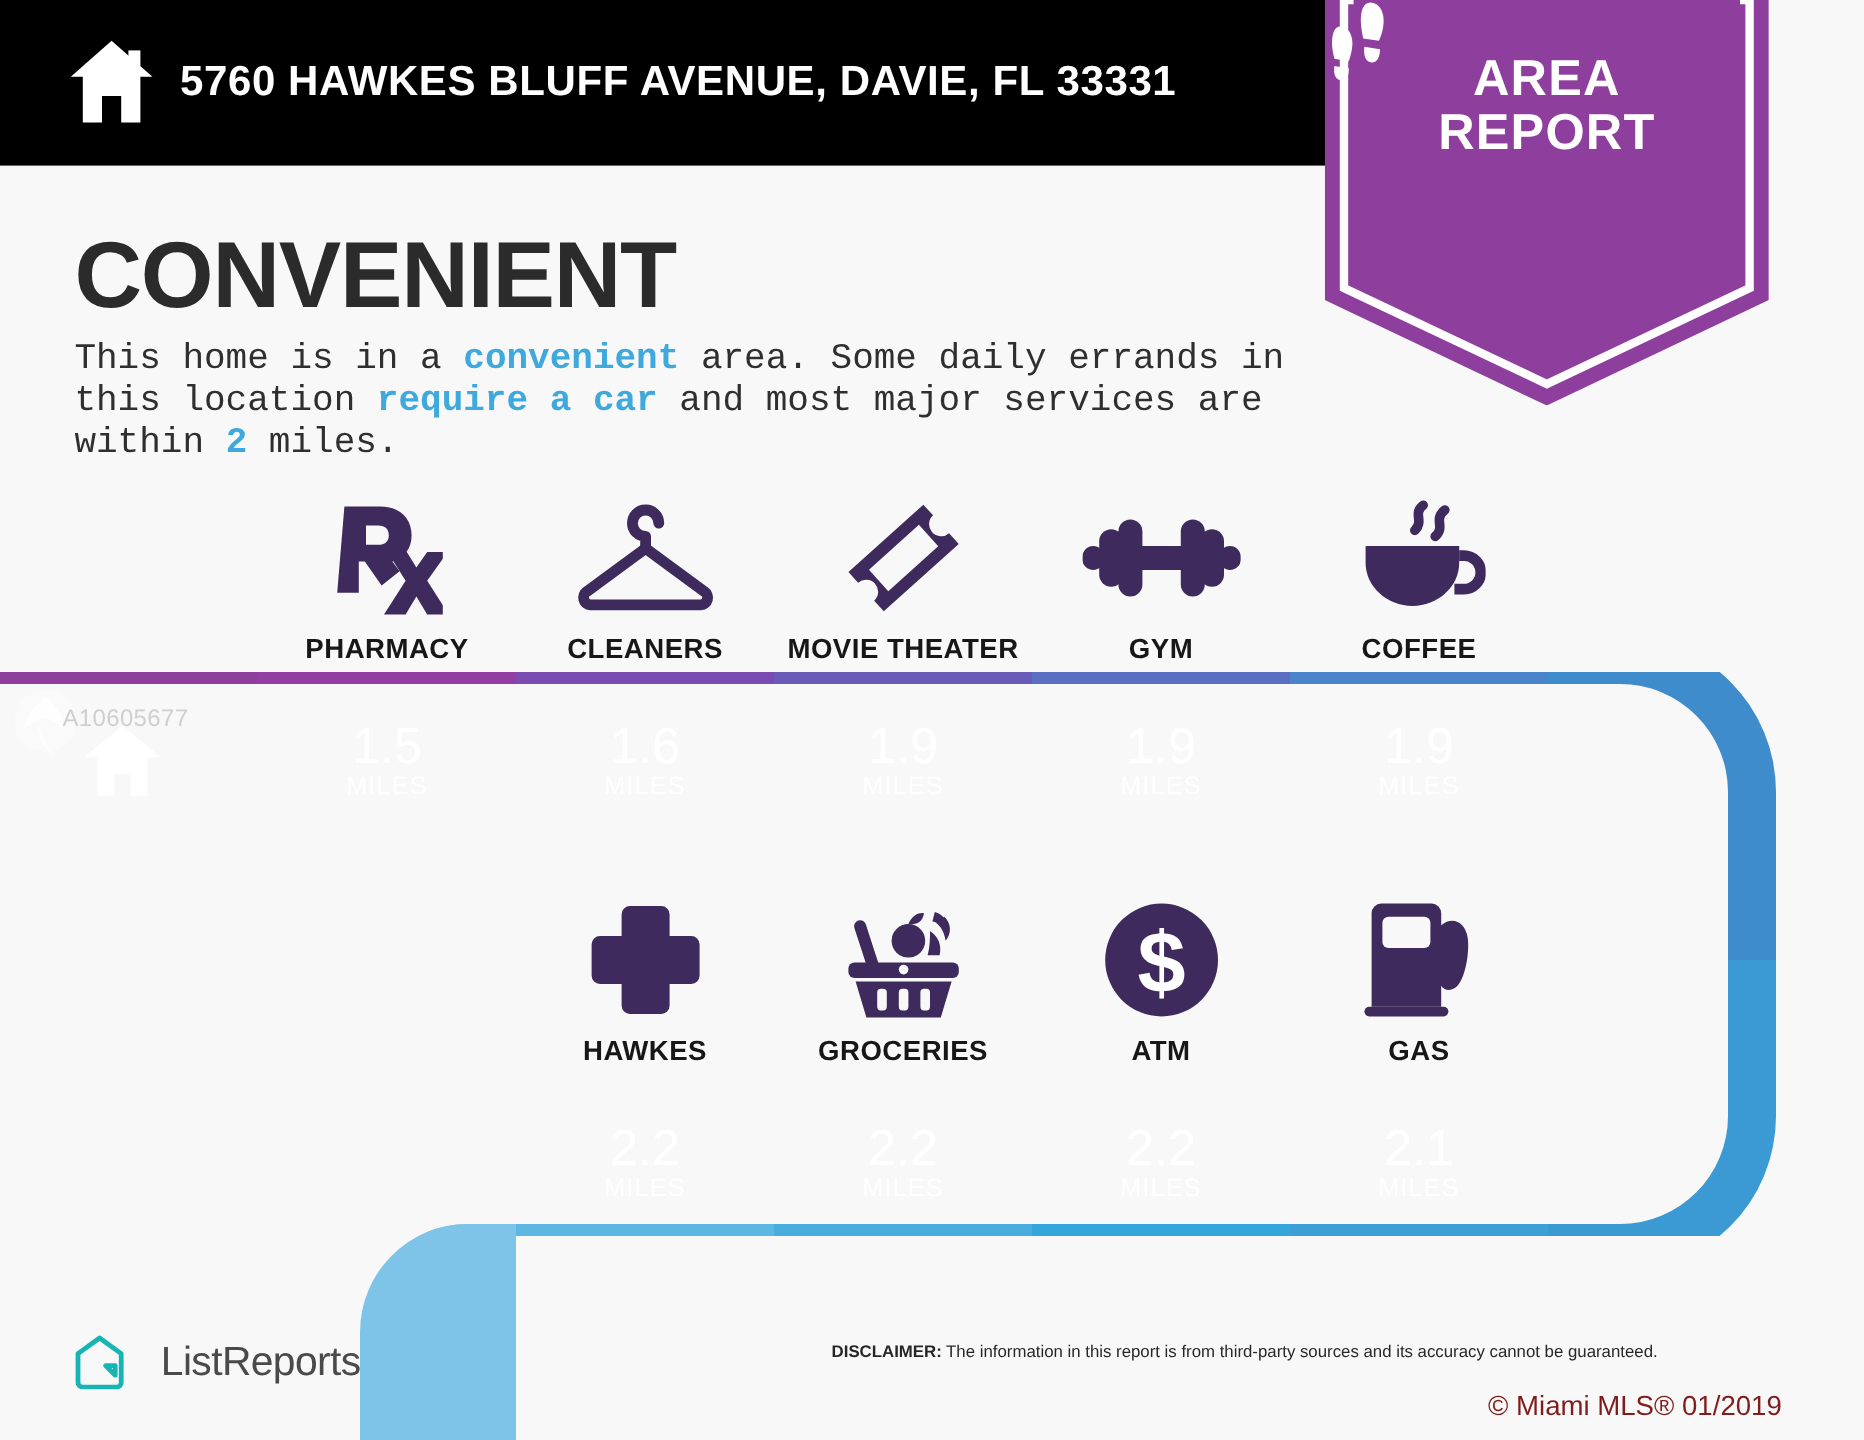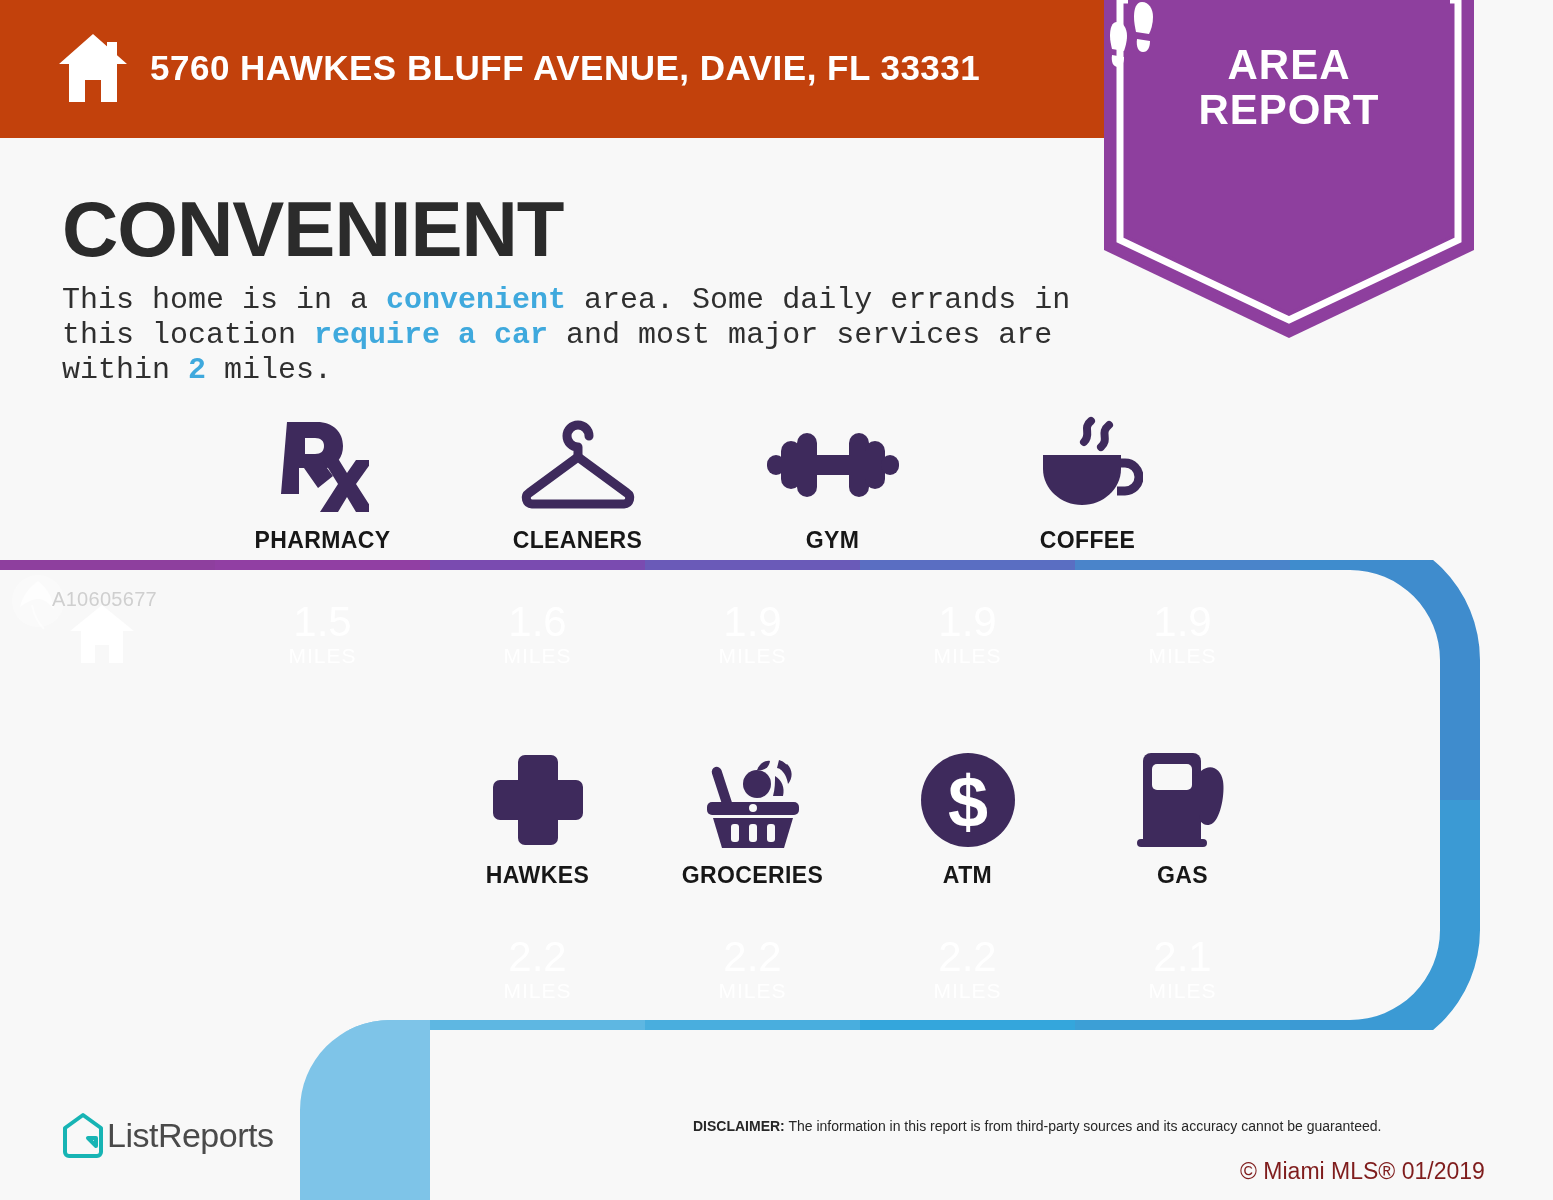--- a/index.html
+++ b/index.html
@@ -7,21 +7,21 @@
     width:1553px;height:1200px;
     background:#f8f8f8;
     font-family:"Liberation Sans", sans-serif;
     overflow:hidden;position:relative;
   }
   #stage{position:absolute;inset:0;width:1553px;height:1200px;}
 
   
   .header{
     position:absolute;left:0;top:0;width:1278px;height:138px;
-    background:#c2410c;
+    background:#000000;
   }
   .header-home{position:absolute;left:55px;top:32px;width:76px;height:72px;}
   .header-addr{
     position:absolute;left:150px;top:48px;
     color:#ffffff;font-size:35px;font-weight:bold;letter-spacing:.5px;
     white-space:nowrap;
   }
 
   
   .ribbon{position:absolute;left:1104px;top:0px;width:370px;height:338px;}
@@ -53,21 +53,21 @@
   .iconcell{
     display:flex;flex-direction:column;align-items:center;justify-content:flex-end;
   }
   .iconglyph{height:100px;display:flex;align-items:center;justify-content:center;}
   .iconlabel{
     margin-top:12px;font-size:23px;font-weight:bold;color:#171717;
     letter-spacing:.4px;white-space:nowrap;
   }
 
   
-  #iconrow1{left:215px;top:415px;gap:40px;}
+  #iconrow1{left:215px;top:415px;}
   
   #iconrow2{left:430px;top:750px;}
 
   
   .distrow{position:absolute;display:flex;}
   .distcell{
     display:flex;flex-direction:column;align-items:center;justify-content:center;
     color:#ffffff;
   }
   .distnum{font-size:42px;line-height:44px;font-weight:400;}
@@ -80,21 +80,21 @@
 
   
   .wm{position:absolute;left:8px;top:575px;width:180px;height:60px;}
   .wm-id{
     position:absolute;left:52px;top:588px;font-size:20px;
     color:#cfcfcf;letter-spacing:.3px;
   }
 
   
   .lr-logo{position:absolute;left:62px;top:1112px;display:flex;align-items:center;}
-  .lr-word{margin-left:3px;font-size:34px;color:#4a4a4a;letter-spacing:-.5px;}
+  .lr-word{margin-left:30px;font-size:34px;color:#4a4a4a;letter-spacing:-.5px;}
   .disclaimer{
     position:absolute;left:693px;top:1113px;width:800px;
     font-size:14px;line-height:27px;color:#272727;
   }
   .disclaimer b{font-weight:bold;}
   .mlscopy{
     position:absolute;left:1240px;top:1158px;
     font-size:23px;color:#7f1d1d;white-space:nowrap;
   }
 </style>
@@ -226,20 +226,31 @@
         <svg width="118" height="96" viewBox="0 0 118 96">
           <g fill="none" stroke="#3e2a5c" stroke-width="9" stroke-linecap="round" stroke-linejoin="round">
             <path d="M59 40 v-10 a11 11 0 1 1 11 -11"></path>
             <path d="M59 40 L10 76 a6 6 0 0 0 3 11 h92 a6 6 0 0 0 3 -11 Z"></path>
           </g>
         </svg>
       </div>
       <div class="iconlabel">CLEANERS</div>
     </div>
 
+    <div class="iconcell" style="width:215px">
+      <div class="iconglyph">
+        <svg width="100" height="96" viewBox="0 0 100 96">
+          <g transform="rotate(-42 50 48)">
+            <path d="M8 26 h84 v12 a10 10 0 0 0 0 20 v12 H8 V58 a10 10 0 0 0 0 -20 Z" fill="#3e2a5c"></path>
+            <rect x="22" y="36" width="56" height="24" fill="#f8f8f8"></rect>
+          </g>
+        </svg>
+      </div>
+      <div class="iconlabel">MOVIE THEATER</div>
+    </div>
 
     <div class="iconcell" style="width:215px">
       <div class="iconglyph">
         <svg width="132" height="76" viewBox="0 0 132 76">
           <g fill="#3e2a5c">
             <rect x="0" y="28" width="18" height="20" rx="9"></rect>
             <rect x="14" y="14" width="20" height="48" rx="10"></rect>
             <rect x="30" y="6" width="20" height="64" rx="10"></rect>
             <rect x="44" y="28" width="44" height="20"></rect>
             <rect x="82" y="6" width="20" height="64" rx="10"></rect>

